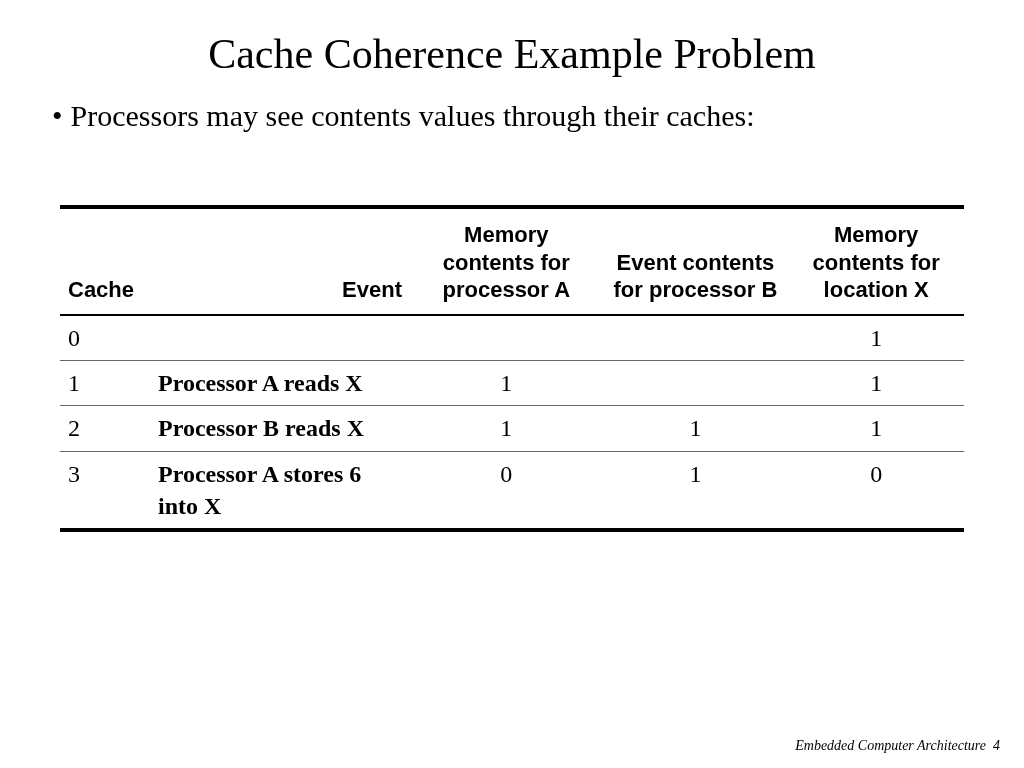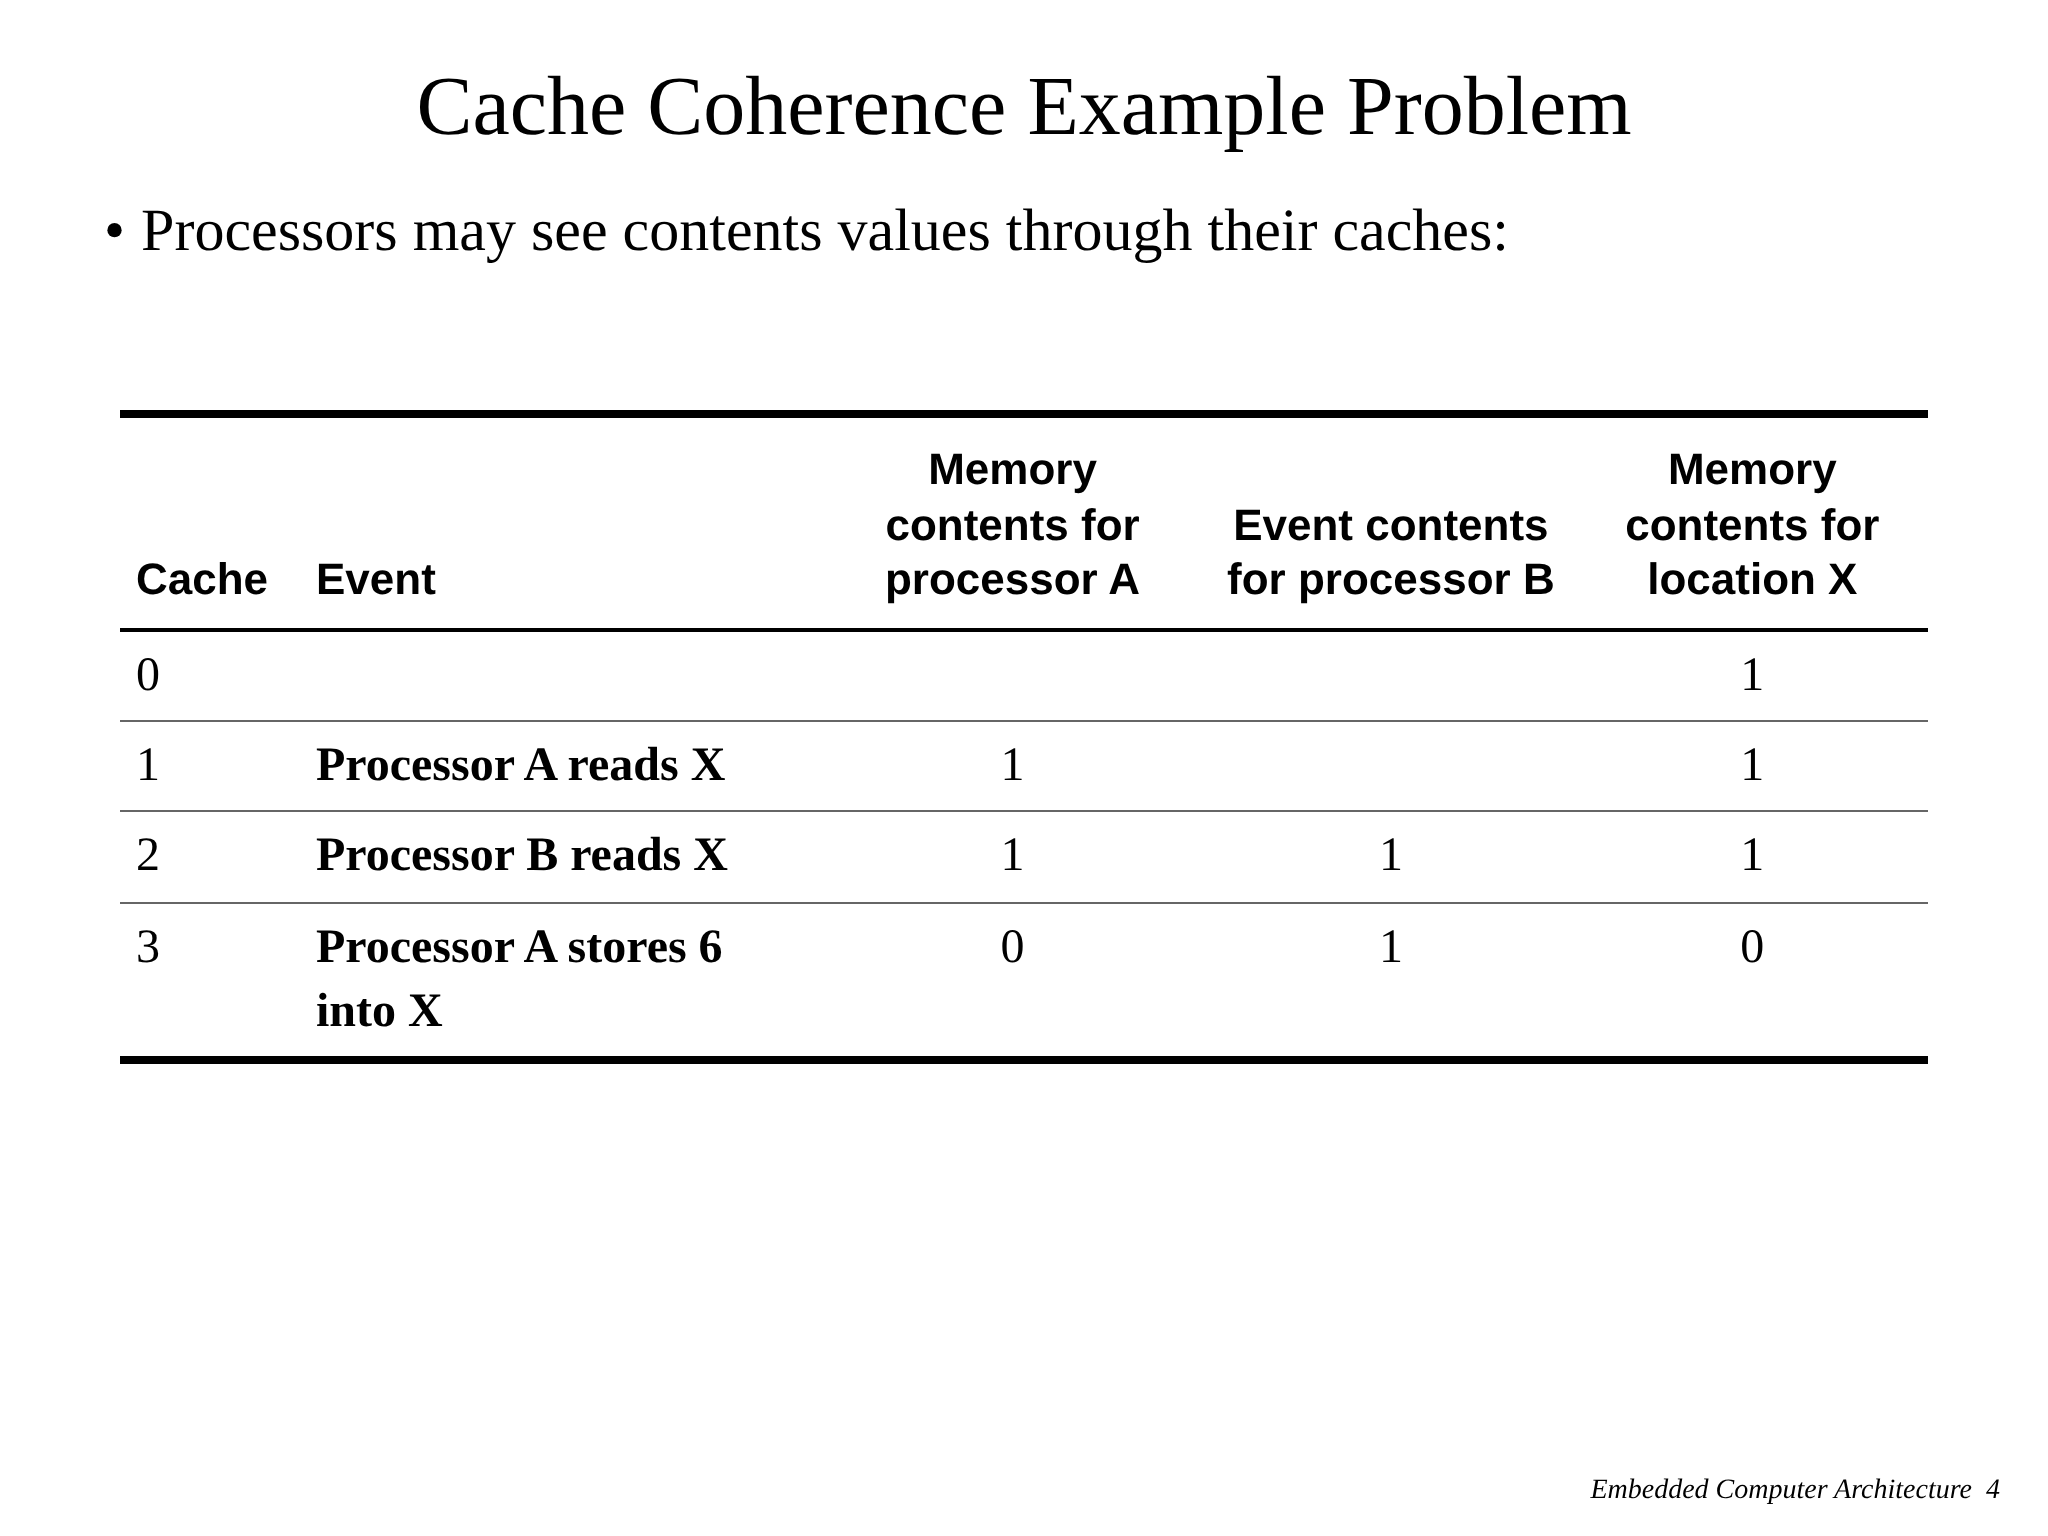--- a/index.html
+++ b/index.html
@@ -55,21 +55,21 @@
       font-family: Arial, Helvetica, sans-serif;
       font-weight: 700;
       font-size: 22px;
       text-align: left;
       padding: 12px 8px 10px 8px;
       border-bottom: 2px solid #000;
       vertical-align: bottom;
       line-height: 1.25;
     }
     thead th.col-time { width: 90px; }
-    thead th.col-event { width: 260px; }
+    thead th.col-event { width: 260px; text-align: right; }
     thead th.col-a, thead th.col-b, thead th.col-x { text-align: center; }
     tbody td {
       font-family: "Times New Roman", Times, serif;
       font-size: 24px;
       padding: 6px 8px;
       border-bottom: 1px solid #666;
       vertical-align: top;
       line-height: 1.35;
     }
     tbody tr:last-child td { border-bottom: none; }

